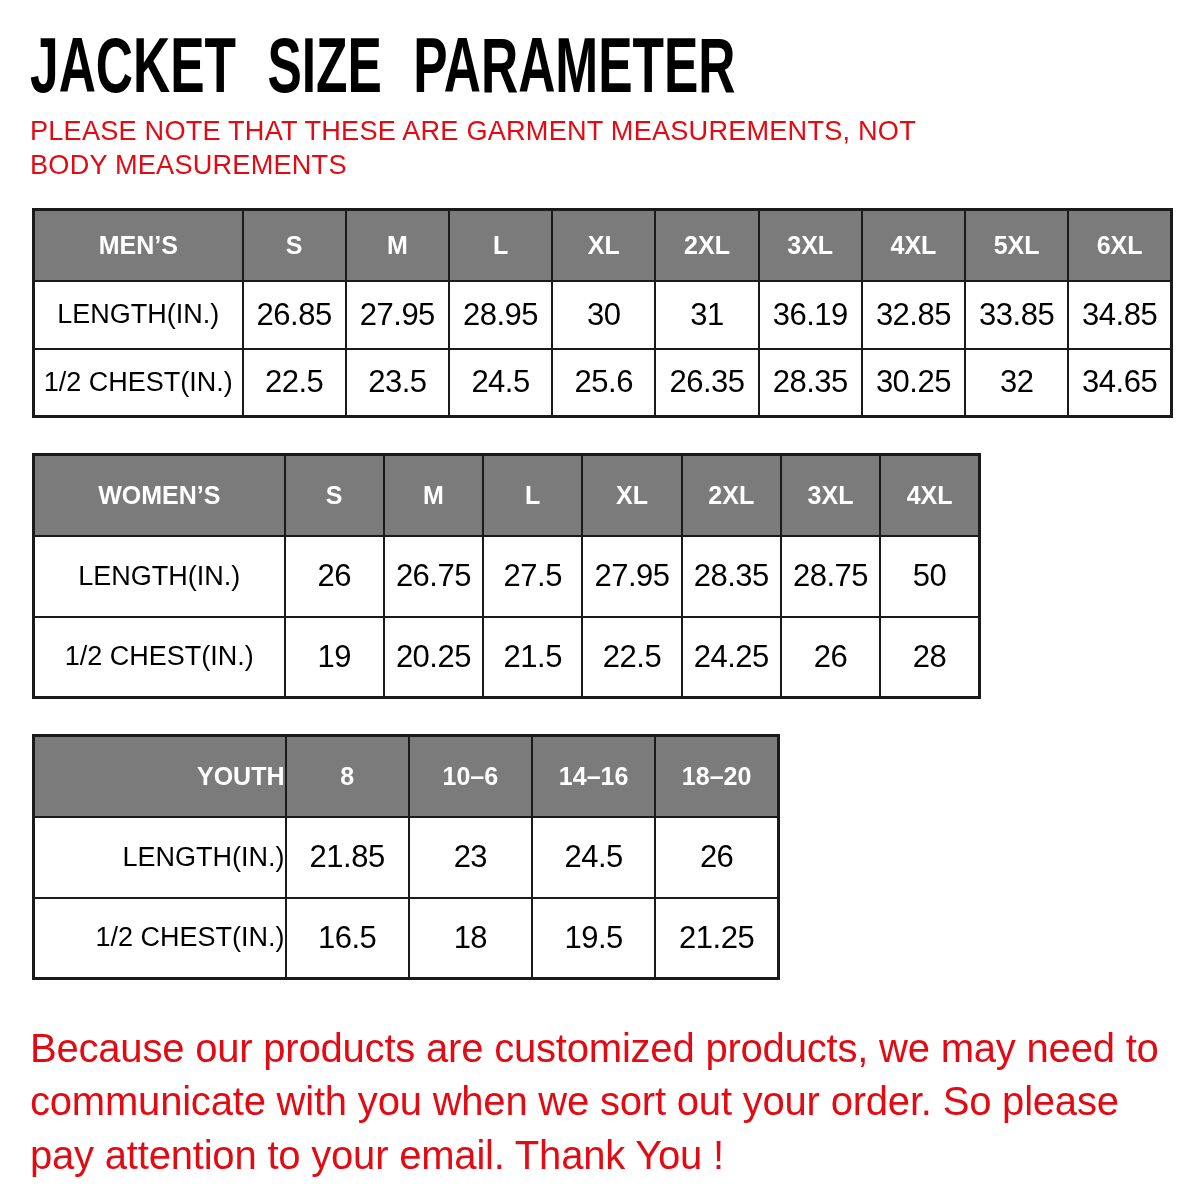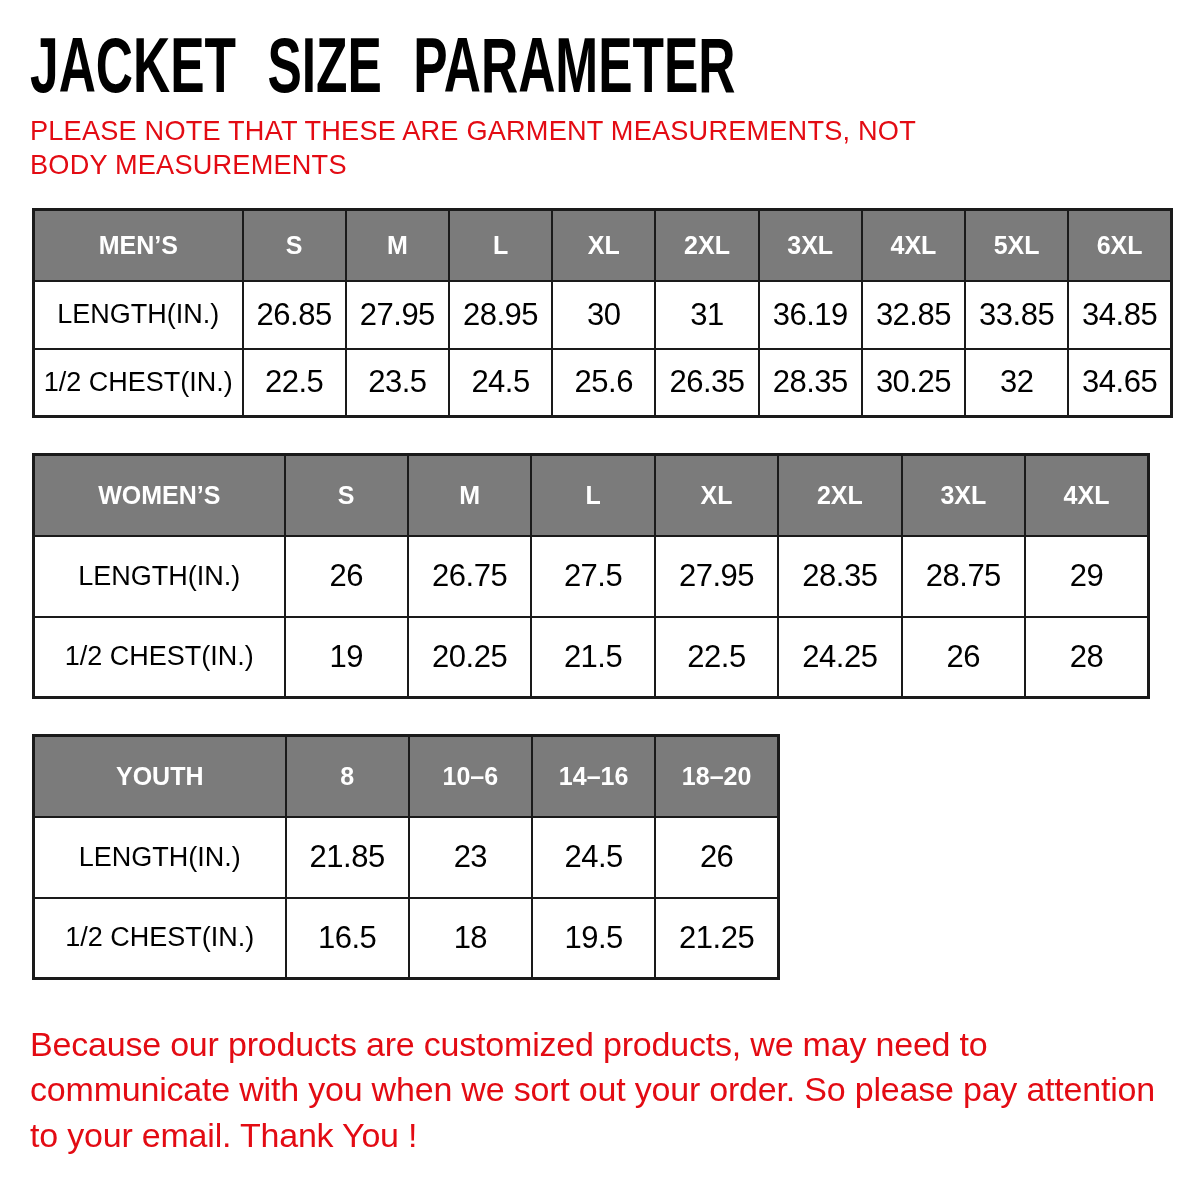--- a/index.html
+++ b/index.html
@@ -66,33 +66,33 @@
   .size-table td.label-col {
     font-size: 27px;
     letter-spacing: 0;
   }
 
   .mens  { width: 1141px; margin: 27px 0 0 32px; }
   .mens  .label-col { width: 209px; }
   .mens  th { height: 71px; }
   .mens  td { height: 68px; }
 
-  .womens { width: 1118px; margin: 35px 12px 0 32px; }
+  .womens { width: 949px; margin: 35px 12px 0 32px; }
   .womens .label-col { width: 251px; }
   .womens th, .womens td { height: 81px; }
 
   .youth { width: 748px; margin: 35px 0 0 32px; }
-  .youth .label-col { width: 252px; }
+  .youth .label-col { width: 252px; text-align: right; }
   .youth th, .youth td { height: 81px; }
 
   .footer-para {
     margin: 42px 0 0 30px;
     width: 1160px;
     color: var(--accent);
-    font-size: 34px;
+    font-size: 40px;
     line-height: 1.33;
     letter-spacing: -0.2px;
   }
   .footer-line {
     margin: 28px 0 0 30px;
     width: 1160px;
     color: var(--accent);
     font-size: 29px;
     letter-spacing: -0.2px;
   }
@@ -164,21 +164,21 @@
       </thead>
       <tbody>
         <tr>
           <td class="label-col">LENGTH(IN.)</td>
           <td>26</td>
           <td>26.75</td>
           <td>27.5</td>
           <td>27.95</td>
           <td>28.35</td>
           <td>28.75</td>
-          <td>29</td>
+          <td>50</td>
         </tr>
         <tr>
           <td class="label-col">1/2 CHEST(IN.)</td>
           <td>19</td>
           <td>20.25</td>
           <td>21.5</td>
           <td>22.5</td>
           <td>24.25</td>
           <td>26</td>
           <td>28</td>

